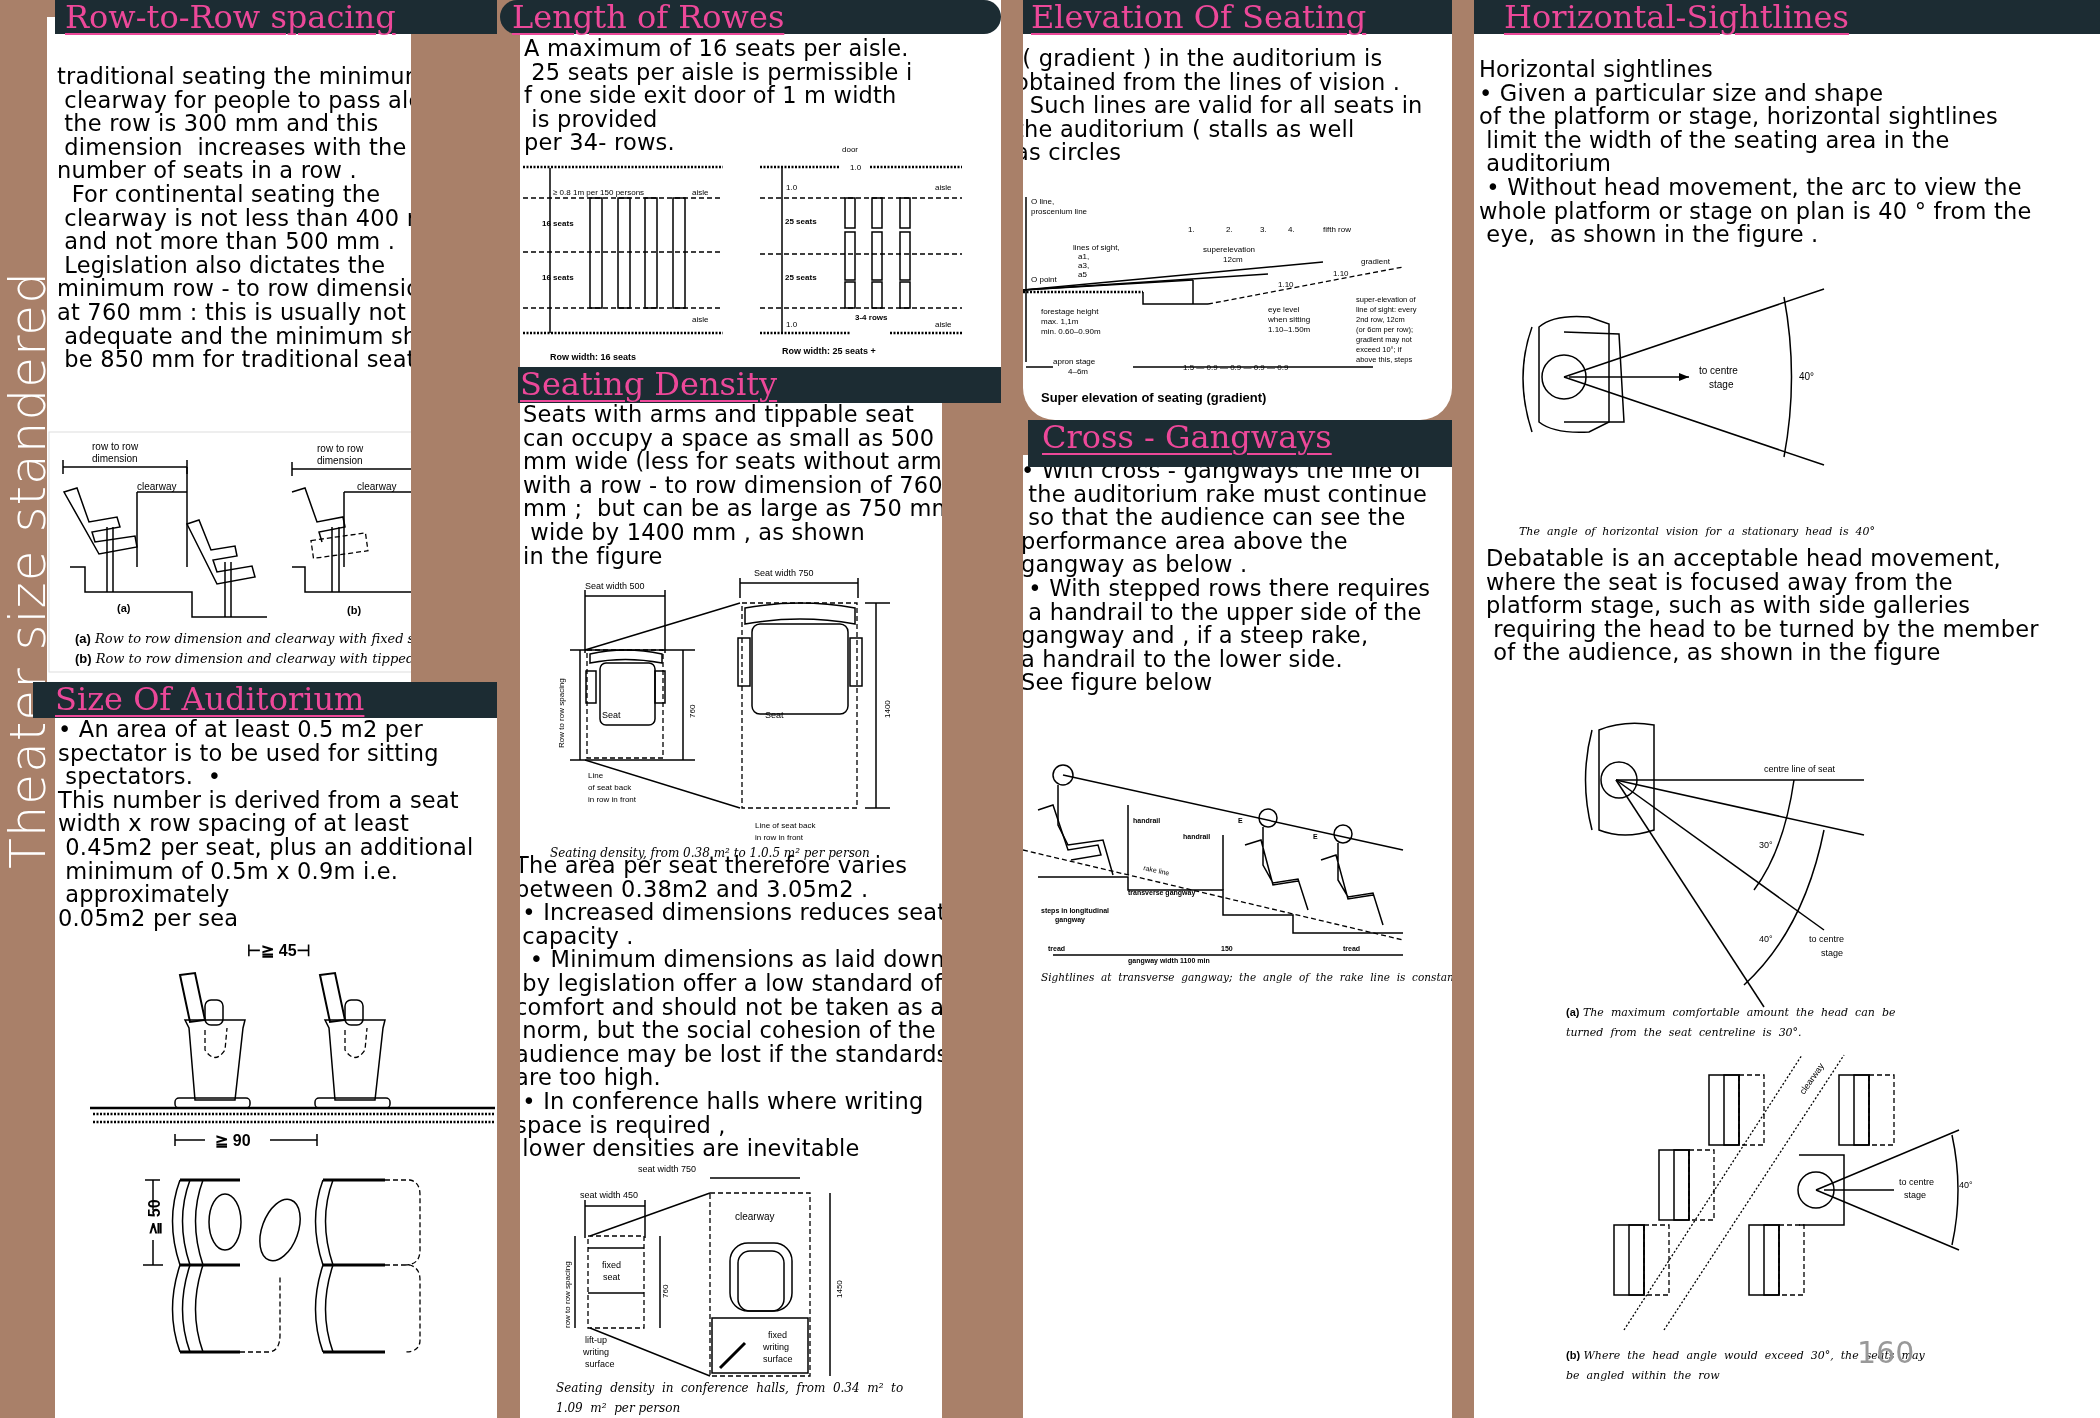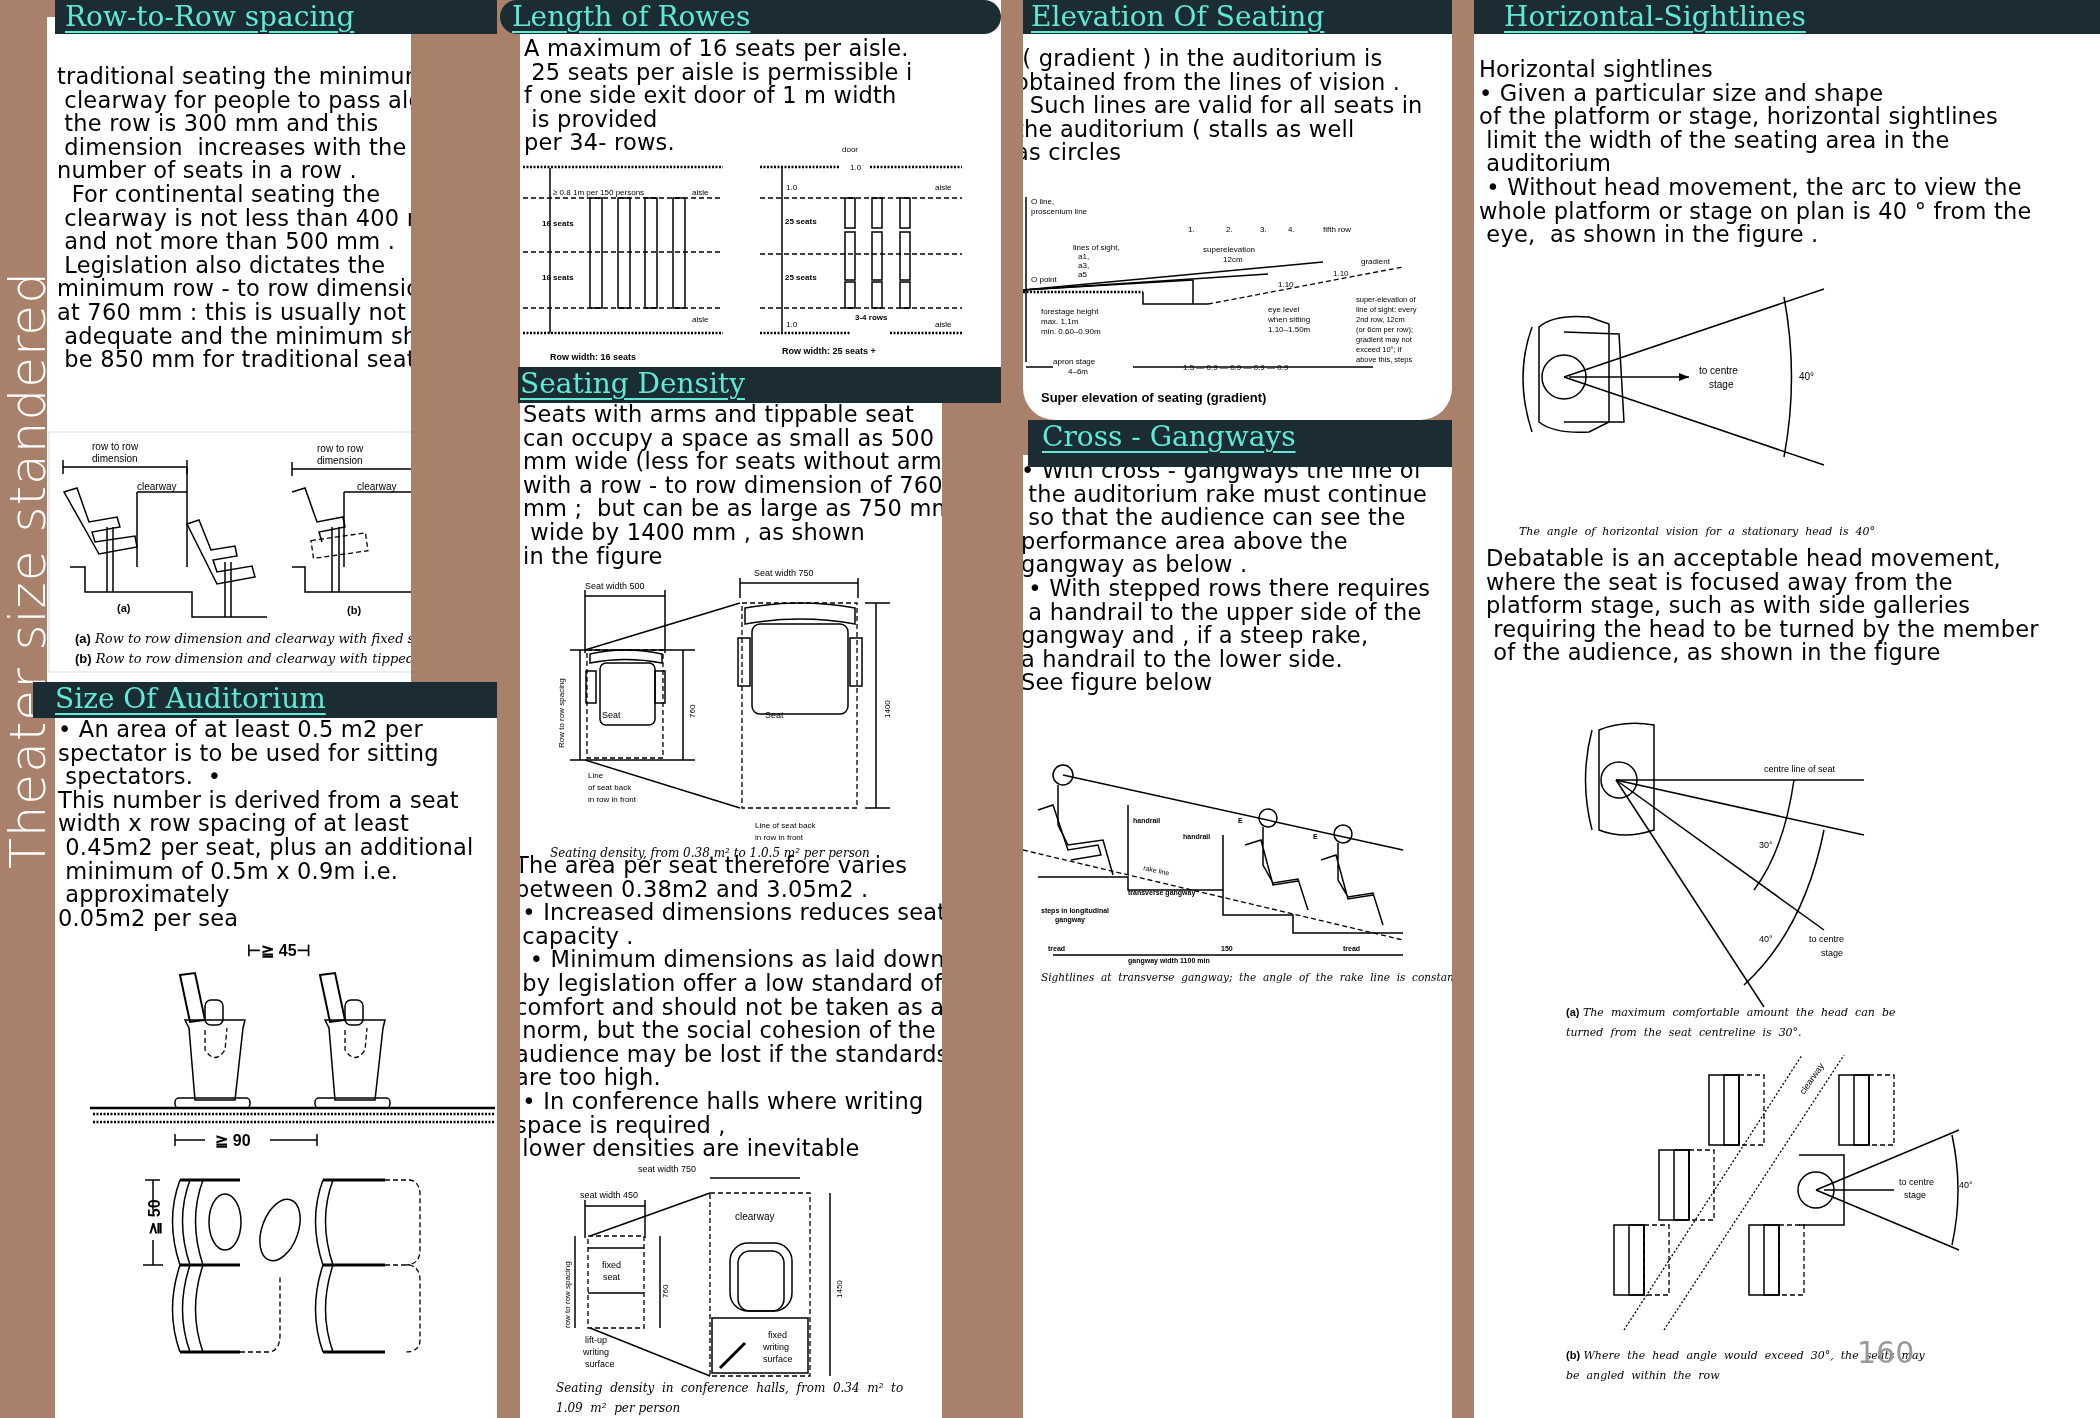--- a/index.html
+++ b/index.html
@@ -1,20 +1,20 @@
 <!DOCTYPE html>
 <html><head>
 <meta charset="utf-8">
 <style>
   html,body{margin:0;padding:0;}
   body{width:2100px;height:1418px;position:relative;overflow:hidden;background:#a98069;font-family:"DejaVu Sans","Liberation Sans",sans-serif;color:#000;}
   .sidebar{position:absolute;left:0;top:0;width:55px;height:1418px;background:#a98069;}
   .sidebar-title{position:absolute;left:28px;top:570px;transform:translate(-50%,-50%) rotate(-90deg);white-space:nowrap;color:#fff;font-family:"DejaVu Sans",sans-serif;font-size:50px;font-weight:300;letter-spacing:1px;}
   .panel{position:absolute;background:#fff;overflow:hidden;}
-  .hdr{position:absolute;background:#1c2c33;color:#5eead4;font-family:"DejaVu Serif","Liberation Serif",serif;font-size:28px;line-height:34px;white-space:nowrap;}
+  .hdr{position:absolute;background:#1c2c33;color:#ec4899;font-family:"DejaVu Serif","Liberation Serif",serif;font-size:32px;line-height:34px;white-space:nowrap;}
   .hdr span{text-decoration:underline;text-underline-offset:5px;text-decoration-thickness:1.5px;}
   .txt{position:absolute;font-size:22.5px;line-height:23.6px;white-space:pre;font-weight:500;letter-spacing:0.2px;}
   .cap{position:absolute;font-family:"DejaVu Serif","Liberation Serif",serif;font-style:italic;font-size:13px;line-height:20px;white-space:pre;}
   .lbl{font-family:"Liberation Sans",sans-serif;font-size:10px;fill:#000;}
   .lblb{font-family:"Liberation Sans",sans-serif;font-size:11px;font-weight:bold;fill:#000;}
   svg{position:absolute;overflow:visible;}
   svg .s{stroke:#000;fill:none;stroke-width:1.5;}
   svg .d{stroke:#000;fill:none;stroke-width:1.3;stroke-dasharray:5 3;}
   svg .h{stroke:#000;fill:none;stroke-width:2.5;stroke-dasharray:2 1.5;}
   .pagenum{position:absolute;font-size:30px;color:#999;font-family:"DejaVu Sans",sans-serif;}

